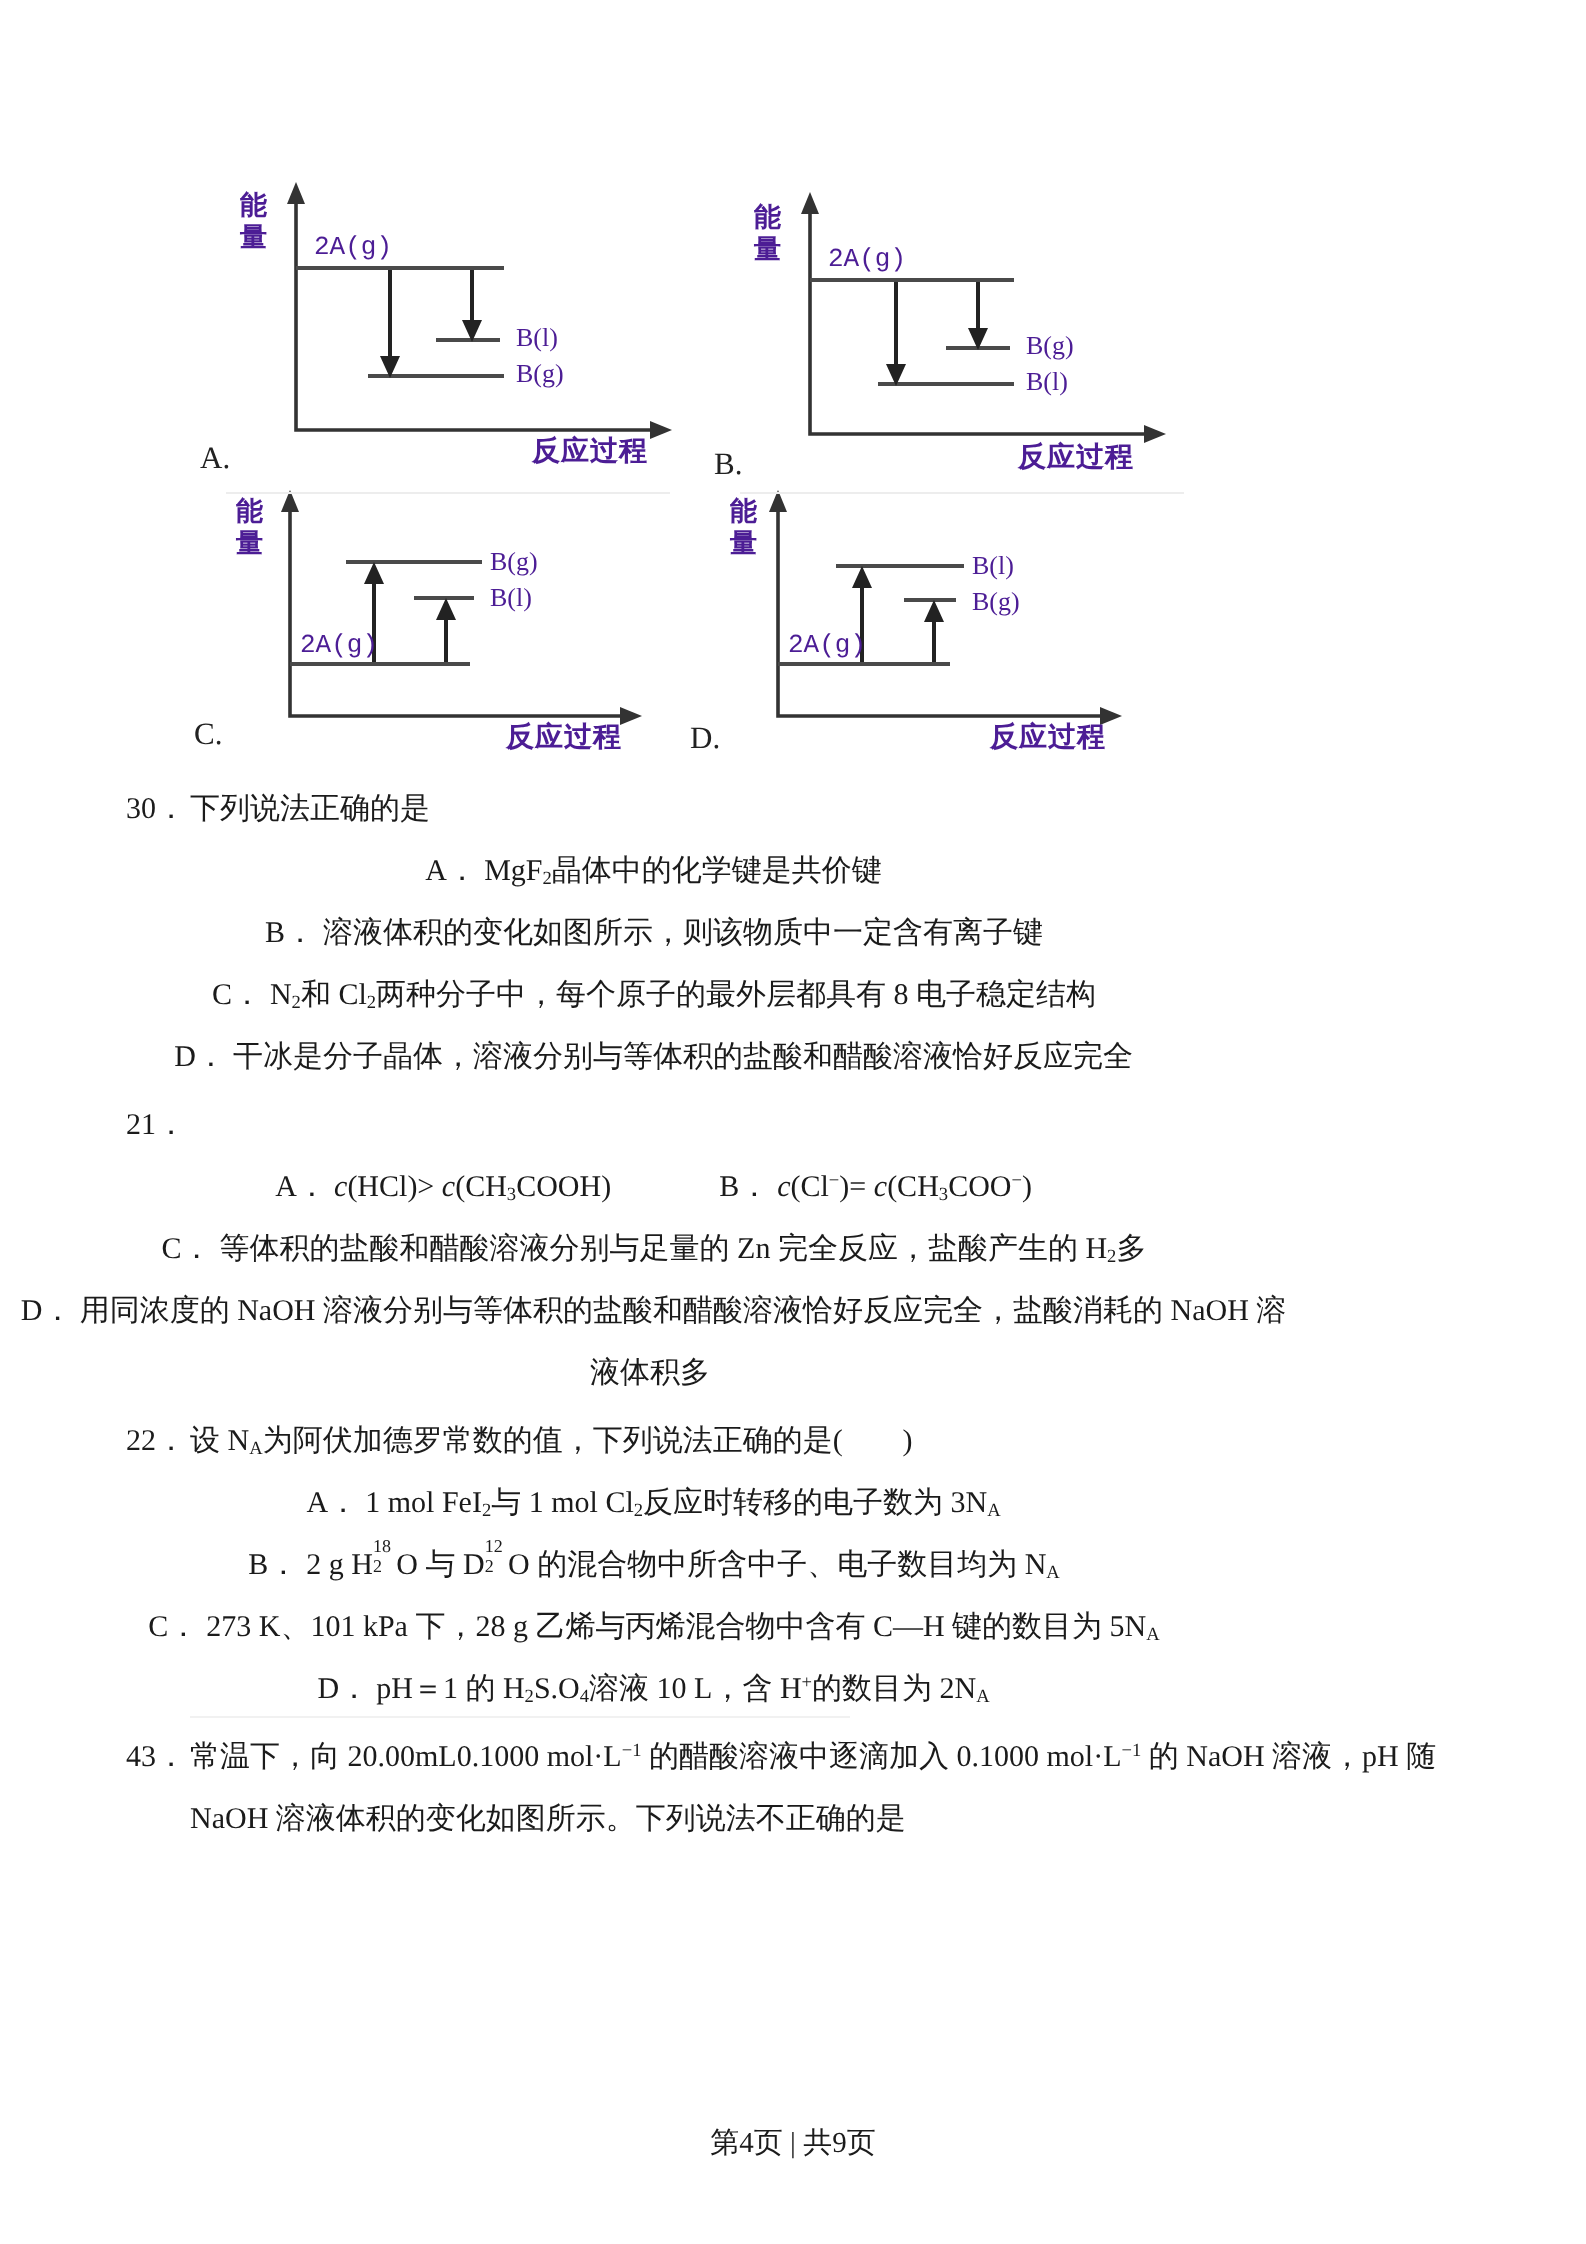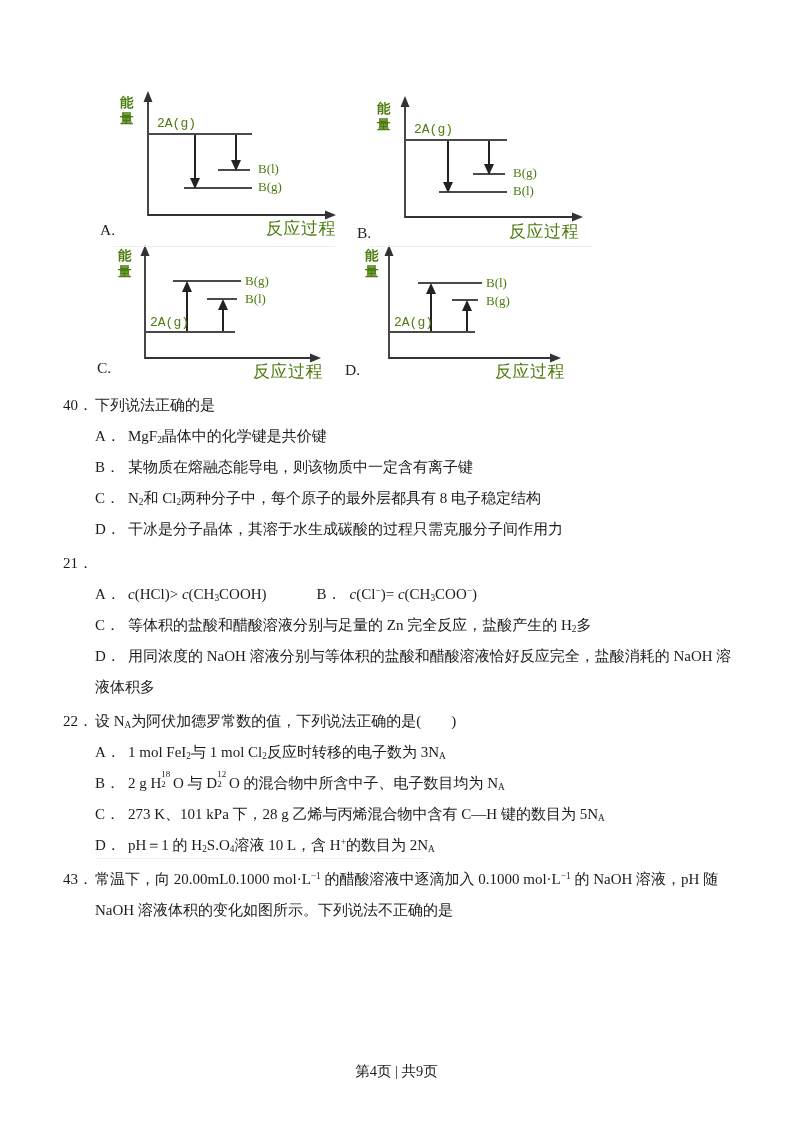--- a/index.html
+++ b/index.html
@@ -6,40 +6,40 @@
   body{
     width:793px;height:1122px;background:#ffffff;position:relative;
     font-family:"Liberation Serif","DejaVu Serif",serif;color:#1b1b1b;
     overflow:hidden;
   }
   .page{position:absolute;inset:0;}
 
   
   .diagram{position:absolute;}
   .dg-svg{position:absolute;left:0;top:0;}
-  .lbl{position:absolute;font-size:13px;white-space:nowrap;color:#4d7c0f;}
+  .lbl{position:absolute;font-size:13px;white-space:nowrap;color:#4c1d95;}
   .lbl-energy{
     font-weight:700;font-size:13.5px;line-height:16px;width:15px;
     white-space:normal;word-break:break-all;
   }
   .lbl-start{font-size:13px;font-family:Liberation Mono, monospace;}
-  .lbl-xaxis{font-weight:400;font-size:17px;letter-spacing:.5px;}
+  .lbl-xaxis{font-weight:700;font-size:14px;letter-spacing:.5px;}
   .dg-letter{position:absolute;font-size:15.5px;color:#222;}
   .artifact-line{position:absolute;height:1px;background:#ededed;}
 
   
   .questions{
     position:absolute;left:0;top:390px;width:793px;
     font-size:15px;line-height:31px;
   }
   .q + .q{margin-top:3px;}
   .q-stem{display:flex;}
   .q-num{flex:0 0 32px;margin-left:63px;}
   .q-stem-text{flex:1;padding-right:66px;}
-  .q-opt{margin-left:95px;width:650px;}
+  .q-opt{width:650px;text-align:center;}
   .ol{display:inline-block;width:33px;}
   .olb{margin-left:50px;}
   sup,sub{font-size:0.62em;line-height:0;}
   sup{vertical-align:0.55em;}
   sub{vertical-align:-0.22em;}
   .stk{display:inline-block;position:relative;width:0.78em;height:1em;}
   .stk-t{position:absolute;left:0;top:-0.34em;font-size:0.6em;line-height:1;}
   .stk-b{position:absolute;left:0;bottom:-0.12em;font-size:0.6em;line-height:1;}
   i{font-style:italic;}
 
@@ -139,34 +139,34 @@
   </div>
 
   <div class="artifact-line" style="left:113px;top:246px;width:222px;"></div>
   <div class="artifact-line" style="left:370px;top:246px;width:222px;"></div>
   <div class="artifact-line" style="left:95px;top:858px;width:330px;background:#f1f1f1;"></div>
 
   <div class="questions">
 
     <div class="q">
       <div class="q-stem">
-        <span class="q-num">40．</span>
+        <span class="q-num">30．</span>
         <span class="q-stem-text">下列说法正确的是</span>
       </div>
       <div class="q-opt">
         <span class="ol">A．</span><span>MgF<sub>2</sub>晶体中的化学键是共价键</span>
       </div>
       <div class="q-opt">
-        <span class="ol">B．</span><span>某物质在熔融态能导电，则该物质中一定含有离子键</span>
+        <span class="ol">B．</span><span>溶液体积的变化如图所示，则该物质中一定含有离子键</span>
       </div>
       <div class="q-opt">
         <span class="ol">C．</span><span>N<sub>2</sub>和 Cl<sub>2</sub>两种分子中，每个原子的最外层都具有 8 电子稳定结构</span>
       </div>
       <div class="q-opt">
-        <span class="ol">D．</span><span>干冰是分子晶体，其溶于水生成碳酸的过程只需克服分子间作用力</span>
+        <span class="ol">D．</span><span>干冰是分子晶体，溶液分别与等体积的盐酸和醋酸溶液恰好反应完全</span>
       </div>
     </div>
 
     <div class="q">
       <div class="q-stem">
         <span class="q-num">21．</span>
       </div>
       <div class="q-opt">
         <span class="ol">A．</span><span><i>c</i>(HCl)&gt; <i>c</i>(CH<sub>3</sub>COOH)</span><span class="ol olb">B．</span><span><i>c</i>(Cl<sup>−</sup>)= <i>c</i>(CH<sub>3</sub>COO<sup>−</sup>)</span>
       </div>

